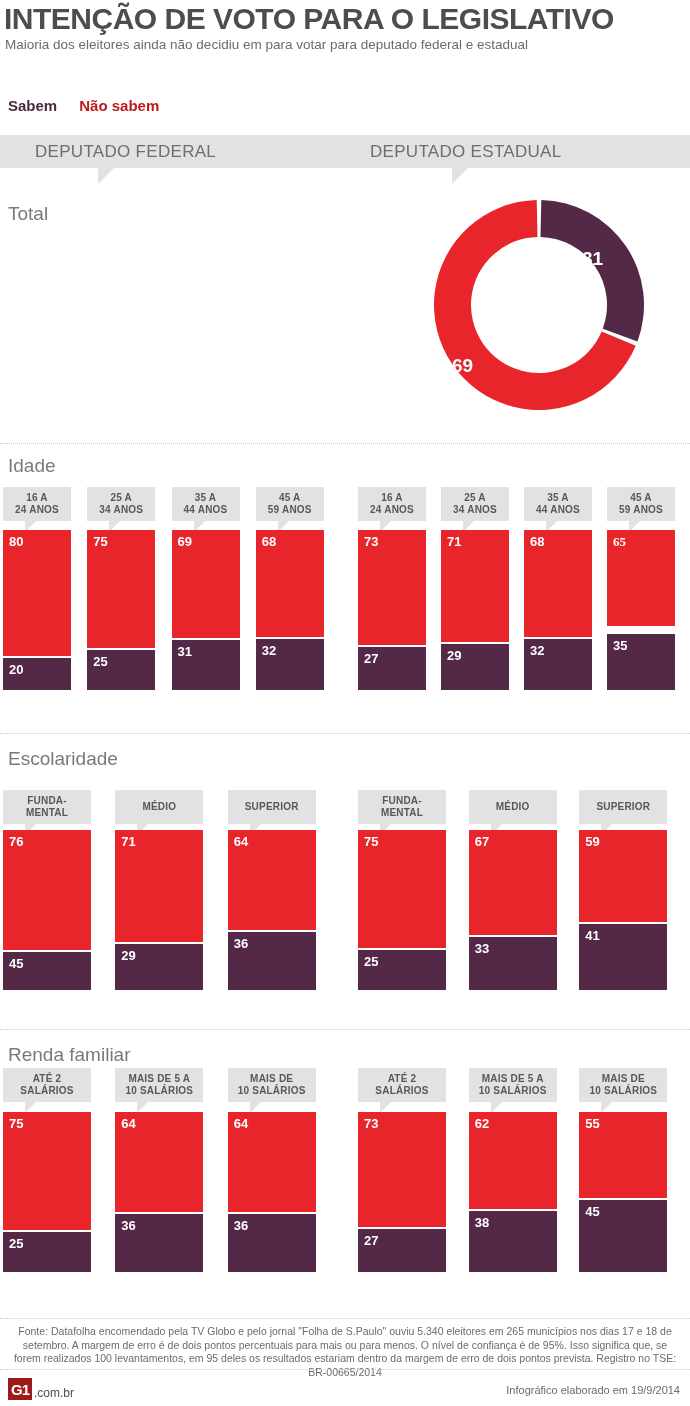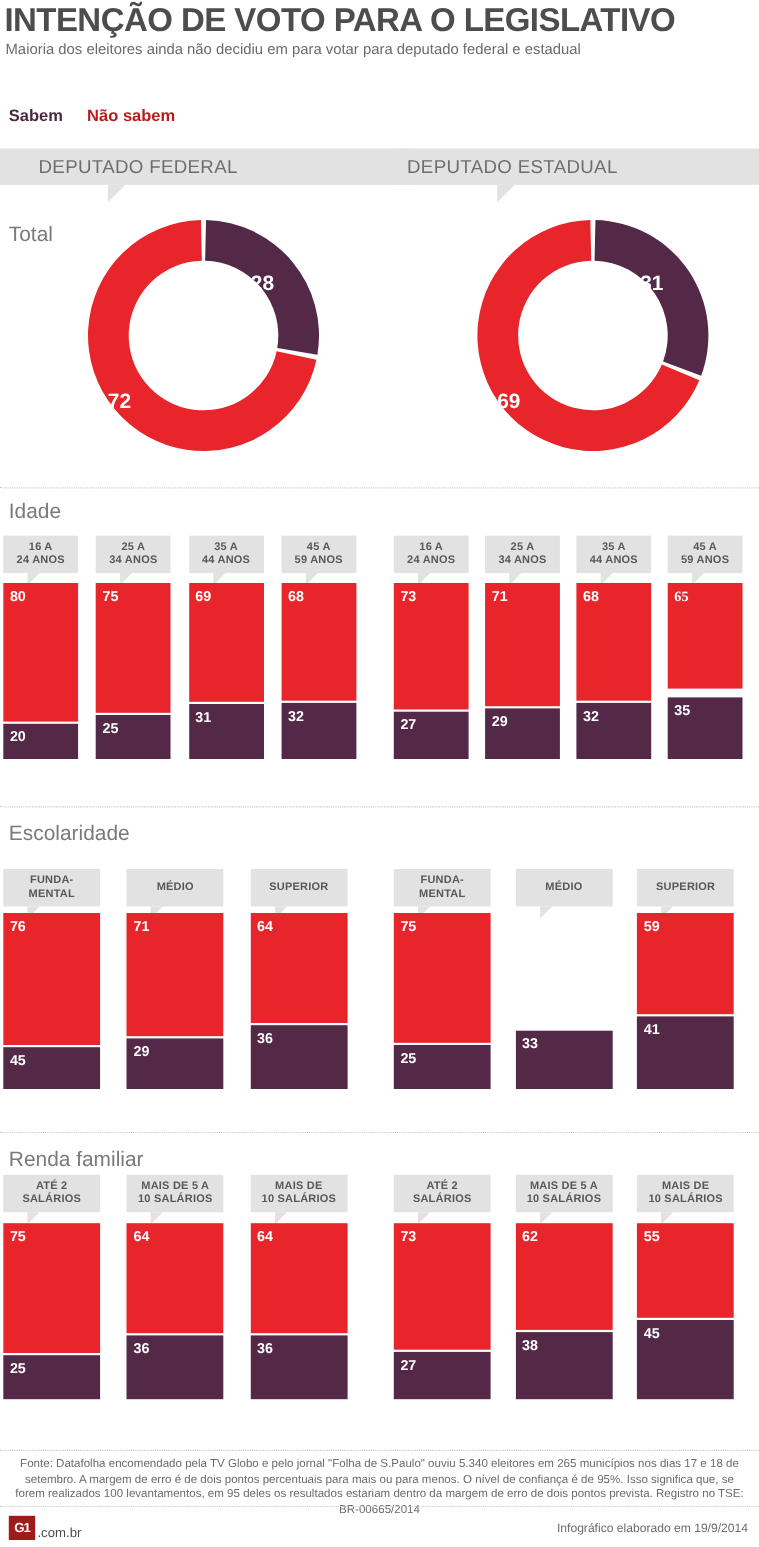--- a/index.html
+++ b/index.html
@@ -116,21 +116,21 @@
     position: absolute; left: 0; top: 1369px; width: 690px;
     border-top: 1px dotted #c9c9c9;
   }
   .g1 {
     position: absolute; left: 8px; top: 1378px;
     display: flex; align-items: flex-end;
   }
   .g1-mark {
     width: 24px; height: 22px; background: #9e1b1b;
     display: flex; align-items: center; justify-content: center;
-    color: #fff; font-size: 12px; font-weight: bold; letter-spacing: -1px;
+    color: #fff; font-size: 15px; font-weight: bold; letter-spacing: -1px;
   }
   .g1-text { font-size: 12px; color: #4d4d4d; margin-left: 2px; line-height: 14px; }
   .credit {
     position: absolute; right: 10px; top: 1384px;
     font-size: 11px; color: #6b6b6b;
   }
 </style>
 </head>
 <body>
 
@@ -149,28 +149,20 @@
   </div>
   <div class="colhead-tail tail-federal"></div>
 
   <div class="colhead colhead-estadual">
     <span>DEPUTADO ESTADUAL</span>
   </div>
   <div class="colhead-tail tail-estadual"></div>
 
   <div class="total-label">Total</div>
 
-  <div class="donut-wrap donut-federal" id="donut-0">
-      <svg viewBox="0 0 214 214">
-        <path d="M109.30981366450939 2.025408975146533 A105 105 0 0 1 210.5480183350756 124.40137635012941 L174.05966901700134 118.26946277913143 A68 68 0 0 0 108.49587932558703 39.016455336285375 Z" fill="#542847"></path>
-        <path d="M209.68238649326796 128.93917737854235 A105 105 0 1 1 104.69018633549058 2.025408975146533 L105.50412067441295 39.016455336285375 A68 68 0 1 0 173.49906934802115 121.20822915943695 Z" fill="#e8252b"></path>
-      </svg>
-      <div class="donut-val" style="left: 150px; top: 50px;">28</div>
-      <div class="donut-val" style="left: 20px; top: 157px;">72</div>
-    </div>
   <div class="donut-wrap donut-estadual" id="donut-1">
       <svg viewBox="0 0 214 214">
         <path d="M109.30981366450939 2.025408975146533 A105 105 0 0 1 205.4532054726771 143.496113932237 L170.76017116325755 130.63557854659157 A68 68 0 0 0 108.49587932558703 39.016455336285375 Z" fill="#542847"></path>
         <path d="M203.75260722861213 147.7913347963254 A105 105 0 1 1 104.69018633549058 2.025408975146533 L105.50412067441295 39.016455336285375 A68 68 0 1 0 169.65883134805358 133.41724539190596 Z" fill="#e8252b"></path>
       </svg>
       <div class="donut-val" style="left: 150px; top: 50px;">31</div>
       <div class="donut-val" style="left: 20px; top: 157px;">69</div>
     </div>
 
   <div id="sections-host">
@@ -320,20 +312,23 @@
         </div>
         <div class="seg seg-purple" style="top: 120px; height: 40px;">
           <div class="seg-label">25</div>
         </div>
       </div>
       <div class="chip" style="left: 468.667px; top: 790px; width: 88px; height: 34px;">
         <span>MÉDIO</span>
       </div>
       <div class="chip-tail" style="left: 490.667px; top: 824px;"></div>
       <div class="bar" style="left: 468.667px; top: 830px; width: 88px; height: 160px;">
+        <div class="seg seg-red" style="top: 0px; height: 105px;">
+          <div class="seg-label">67</div>
+        </div>
         <div class="seg seg-purple" style="top: 107px; height: 53px;">
           <div class="seg-label">33</div>
         </div>
       </div>
       <div class="chip" style="left: 579.333px; top: 790px; width: 88px; height: 34px;">
         <span>SUPERIOR</span>
       </div>
       <div class="chip-tail" style="left: 601.333px; top: 824px;"></div>
       <div class="bar" style="left: 579.333px; top: 830px; width: 88px; height: 160px;">
         <div class="seg seg-red" style="top: 0px; height: 92px;">

